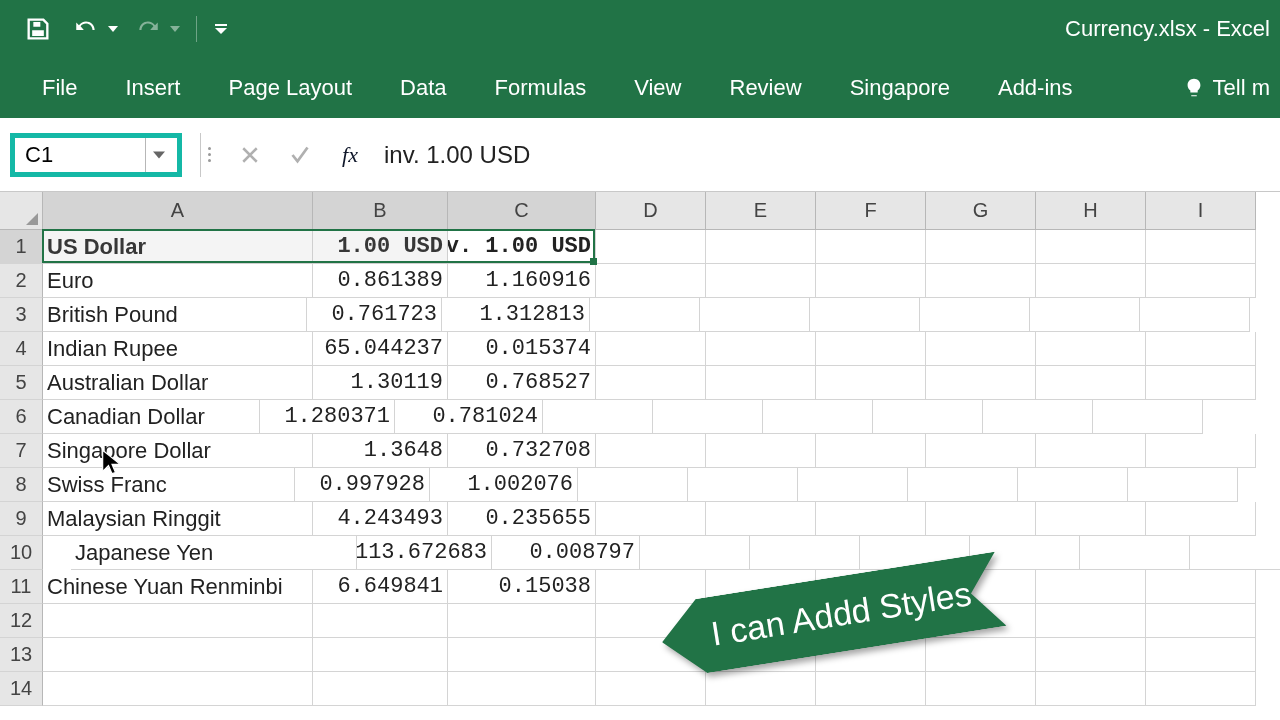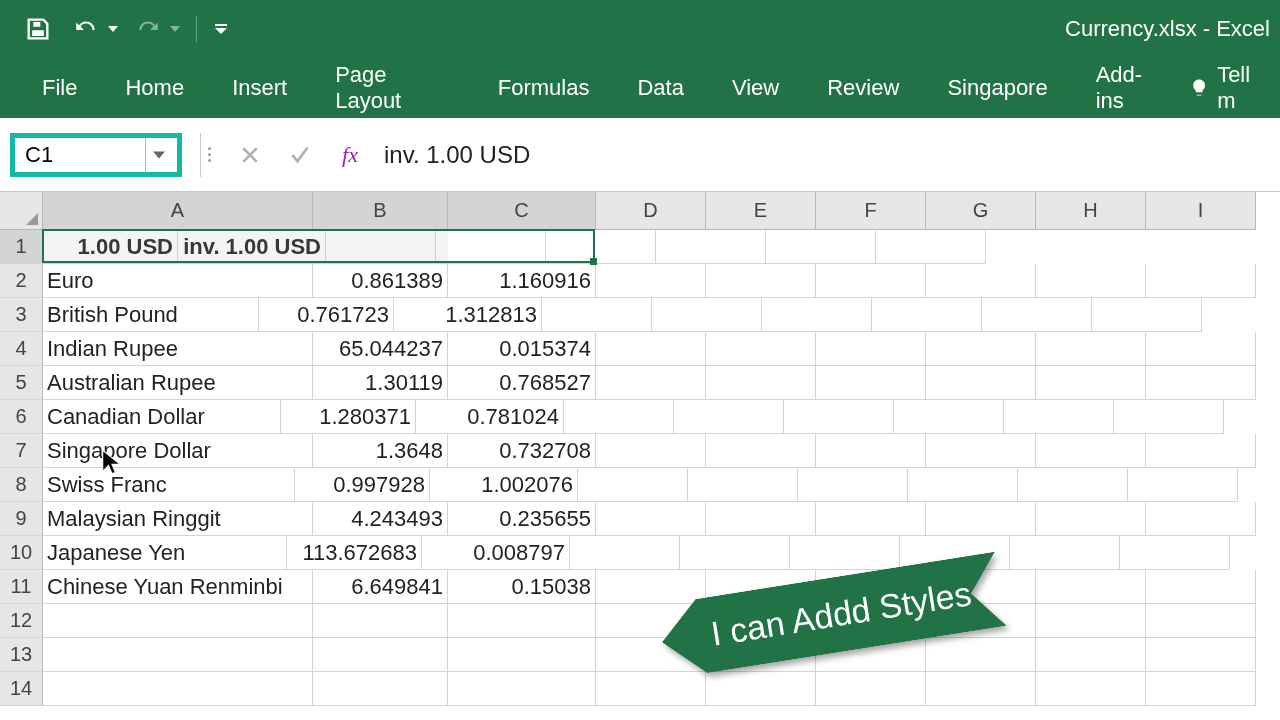--- a/index.html
+++ b/index.html
@@ -21,36 +21,36 @@
 .bulb { width: 22px; height: 22px; }
 
 .formula-row { height: 74px; display: flex; align-items: center; background: #fff; border-bottom: 1px solid #c8c8c8; }
 .namebox { width: 172px; height: 44px; border: 5px solid #14b8a6; margin-left: 10px; display: flex; align-items: center; padding: 0 10px; font-size: 22px; position: relative; background:#fff;}
 .namebox-drop { position: absolute; right: 6px; top: 0; bottom: 0; width: 26px; display: flex; align-items: center; justify-content: center; border-left: 1px solid #b7b7b7; cursor:pointer;}
 .fb-divider { width: 18px; height: 44px; border-left: 1px solid #c8c8c8; margin-left:18px; display:flex; align-items:center; justify-content:center;}
 .fb-divider-dots { display:flex; flex-direction:column; gap:3px;}
 .fb-divider-dots span{ width:3px;height:3px;background:#999;border-radius:50%;}
 .fb-btns { display: flex; align-items: center; gap: 6px; margin-left: 10px; }
 .fb-btn { width: 44px; height: 44px; display: flex; align-items: center; justify-content: center; color: #888; font-size: 20px; }
-.fx { width: 44px; height: 44px; display: flex; align-items: center; justify-content: center; font-style: italic; font-size: 22px; color: #a21caf; font-family: 'Times New Roman', serif;}
+.fx { width: 44px; height: 44px; display: flex; align-items: center; justify-content: center; font-style: italic; font-size: 22px; color: #0f172a; font-family: 'Times New Roman', serif;}
 .formula-input { flex: 1; height: 44px; border: none; outline: none; padding: 0 12px; font-size: 24px; color: #222; }
 
 .sheet { position: relative; }
 .corner { position: absolute; left: 0; top: 0; width: 43px; height: 38px; background: #e6e6e6; border-right: 1px solid #b7b7b7; border-bottom: 1px solid #b7b7b7; }
 .corner::after { content:''; position:absolute; right:4px; bottom:4px; width:0;height:0; border-style:solid; border-width:0 0 12px 12px; border-color: transparent transparent #999 transparent;}
 .col-headers { position: absolute; left: 43px; top: 0; height: 38px; display: flex; }
 .col-h { background: #e6e6e6; border-right: 1px solid #b7b7b7; border-bottom: 1px solid #b7b7b7; display: flex; align-items: center; justify-content: center; font-size: 20px; color: #444; cursor:pointer;}
 .col-h.sel { background: #d4d4d4; }
 .row-headers { position: absolute; left: 0; top: 38px; width: 43px; }
 .row-h { background: #e6e6e6; border-right: 1px solid #b7b7b7; border-bottom: 1px solid #d4d4d4; display: flex; align-items: center; justify-content: center; font-size: 20px; color: #444; height: 34px; cursor:pointer;}
 .row-h.sel { background: #d4d4d4; }
 .grid { position: absolute; left: 43px; top: 38px; }
 .grid-row { display: flex; height: 34px; }
 .cell { border-right: 1px solid #d4d4d4; border-bottom: 1px solid #d4d4d4; padding: 0 4px; display: flex; align-items: center; font-size: 22px; color: #222; overflow:hidden; white-space:nowrap;}
-.cell.num { justify-content: flex-end; }
+.cell.num { justify-content: flex-end; font-family: Liberation Mono, monospace; }
 .cell.bold { font-weight: 700; }
 .selection-outline { position:absolute; border:2px solid #217346; pointer-events:none; z-index:5;}
 .sel-handle{position:absolute;right:-4px;bottom:-4px;width:7px;height:7px;background:#217346;}
 .sel-fill{position:absolute;background:rgba(180,180,180,0.15);pointer-events:none;}
 
 .cursor-overlay { position:absolute; z-index:20; pointer-events:none;}
 .cursor-overlay svg{width:28px;height:28px;}
 
 .callout { position: absolute; z-index: 30; filter: drop-shadow(3px 4px 3px rgba(0,0,0,0.35)); }
 .callout-inner { transform: rotate(-9deg); }
@@ -97,25 +97,24 @@
           <rect x="0" y="0" width="12" height="2" fill="#fff"></rect>
           <path d="M0 4l6 6 6-6z" fill="#fff"></path>
         </svg>
     </div>
   </div>
   <div class="app-title">Currency.xlsx  -  Excel</div>
 </div>
 
 <div class="ribbon-tabs">
   <div class="ribbon-tab">File</div>
-  <div class="ribbon-tab">Home</div>
   <div class="ribbon-tab">Insert</div>
   <div class="ribbon-tab">Page Layout</div>
+  <div class="ribbon-tab">Data</div>
   <div class="ribbon-tab">Formulas</div>
-  <div class="ribbon-tab">Data</div>
   <div class="ribbon-tab">View</div>
   <div class="ribbon-tab">Review</div>
   <div class="ribbon-tab">Singapore</div>
   <div class="ribbon-tab">Add-ins</div>
   <div class="tell-me">
     <svg class="bulb" viewBox="0 0 24 24">
         <path fill="#fff" d="M9 21h6v-1H9v1zm3-19C8 2 5 5 5 9c0 2.4 1.2 4.5 3 5.7V17h8v-2.3c1.8-1.2 3-3.3 3-5.7 0-4-3-7-7-7z"></path>
       </svg>
     <span>Tell m</span>
   </div>
@@ -177,20 +176,21 @@
       <div class="row-h">8</div>
       <div class="row-h">9</div>
       <div class="row-h">10</div>
       <div class="row-h">11</div>
       <div class="row-h">12</div>
       <div class="row-h">13</div>
       <div class="row-h">14</div>
     </div>
   <div class="grid" id="grid">
       <div class="grid-row">
+        <div class="cell bold" style="width: 270px;">US Dollar</div>
         <div class="cell bold num" style="width: 135px;">1.00 USD</div>
         <div class="cell bold num" style="width: 148px;">inv. 1.00 USD</div>
         <div class="cell" style="width: 110px;"></div>
         <div class="cell" style="width: 110px;"></div>
         <div class="cell" style="width: 110px;"></div>
         <div class="cell" style="width: 110px;"></div>
         <div class="cell" style="width: 110px;"></div>
         <div class="cell" style="width: 110px;"></div>
       </div>
       <div class="grid-row">
@@ -198,21 +198,21 @@
         <div class="cell num" style="width: 135px;">0.861389</div>
         <div class="cell num" style="width: 148px;">1.160916</div>
         <div class="cell" style="width: 110px;"></div>
         <div class="cell" style="width: 110px;"></div>
         <div class="cell" style="width: 110px;"></div>
         <div class="cell" style="width: 110px;"></div>
         <div class="cell" style="width: 110px;"></div>
         <div class="cell" style="width: 110px;"></div>
       </div>
       <div class="grid-row">
-        <div class="cell" style="width: 216px;">British Pound</div>
+        <div class="cell" style="width: 264px;">British Pound</div>
         <div class="cell num" style="width: 135px;">0.761723</div>
         <div class="cell num" style="width: 148px;">1.312813</div>
         <div class="cell" style="width: 110px;"></div>
         <div class="cell" style="width: 110px;"></div>
         <div class="cell" style="width: 110px;"></div>
         <div class="cell" style="width: 110px;"></div>
         <div class="cell" style="width: 110px;"></div>
         <div class="cell" style="width: 110px;"></div>
       </div>
       <div class="grid-row">
@@ -220,32 +220,32 @@
         <div class="cell num" style="width: 135px;">65.044237</div>
         <div class="cell num" style="width: 148px;">0.015374</div>
         <div class="cell" style="width: 110px;"></div>
         <div class="cell" style="width: 110px;"></div>
         <div class="cell" style="width: 110px;"></div>
         <div class="cell" style="width: 110px;"></div>
         <div class="cell" style="width: 110px;"></div>
         <div class="cell" style="width: 110px;"></div>
       </div>
       <div class="grid-row">
-        <div class="cell" style="width: 270px;">Australian Rupee</div>
+        <div class="cell" style="width: 270px;">Australian Dollar</div>
         <div class="cell num" style="width: 135px;">1.30119</div>
         <div class="cell num" style="width: 148px;">0.768527</div>
         <div class="cell" style="width: 110px;"></div>
         <div class="cell" style="width: 110px;"></div>
         <div class="cell" style="width: 110px;"></div>
         <div class="cell" style="width: 110px;"></div>
         <div class="cell" style="width: 110px;"></div>
         <div class="cell" style="width: 110px;"></div>
       </div>
       <div class="grid-row">
-        <div class="cell" style="width: 238px;">Canadian Dollar</div>
+        <div class="cell" style="width: 217px;">Canadian Dollar</div>
         <div class="cell num" style="width: 135px;">1.280371</div>
         <div class="cell num" style="width: 148px;">0.781024</div>
         <div class="cell" style="width: 110px;"></div>
         <div class="cell" style="width: 110px;"></div>
         <div class="cell" style="width: 110px;"></div>
         <div class="cell" style="width: 110px;"></div>
         <div class="cell" style="width: 110px;"></div>
         <div class="cell" style="width: 110px;"></div>
       </div>
       <div class="grid-row">
@@ -275,21 +275,21 @@
         <div class="cell num" style="width: 135px;">4.243493</div>
         <div class="cell num" style="width: 148px;">0.235655</div>
         <div class="cell" style="width: 110px;"></div>
         <div class="cell" style="width: 110px;"></div>
         <div class="cell" style="width: 110px;"></div>
         <div class="cell" style="width: 110px;"></div>
         <div class="cell" style="width: 110px;"></div>
         <div class="cell" style="width: 110px;"></div>
       </div>
       <div class="grid-row">
-        <div class="cell" style="width: 244px;">Japanese Yen</div>
+        <div class="cell" style="width: 286px; margin-left: 28px;">Japanese Yen</div>
         <div class="cell num" style="width: 135px;">113.672683</div>
         <div class="cell num" style="width: 148px;">0.008797</div>
         <div class="cell" style="width: 110px;"></div>
         <div class="cell" style="width: 110px;"></div>
         <div class="cell" style="width: 110px;"></div>
         <div class="cell" style="width: 110px;"></div>
         <div class="cell" style="width: 110px;"></div>
         <div class="cell" style="width: 110px;"></div>
       </div>
       <div class="grid-row">

